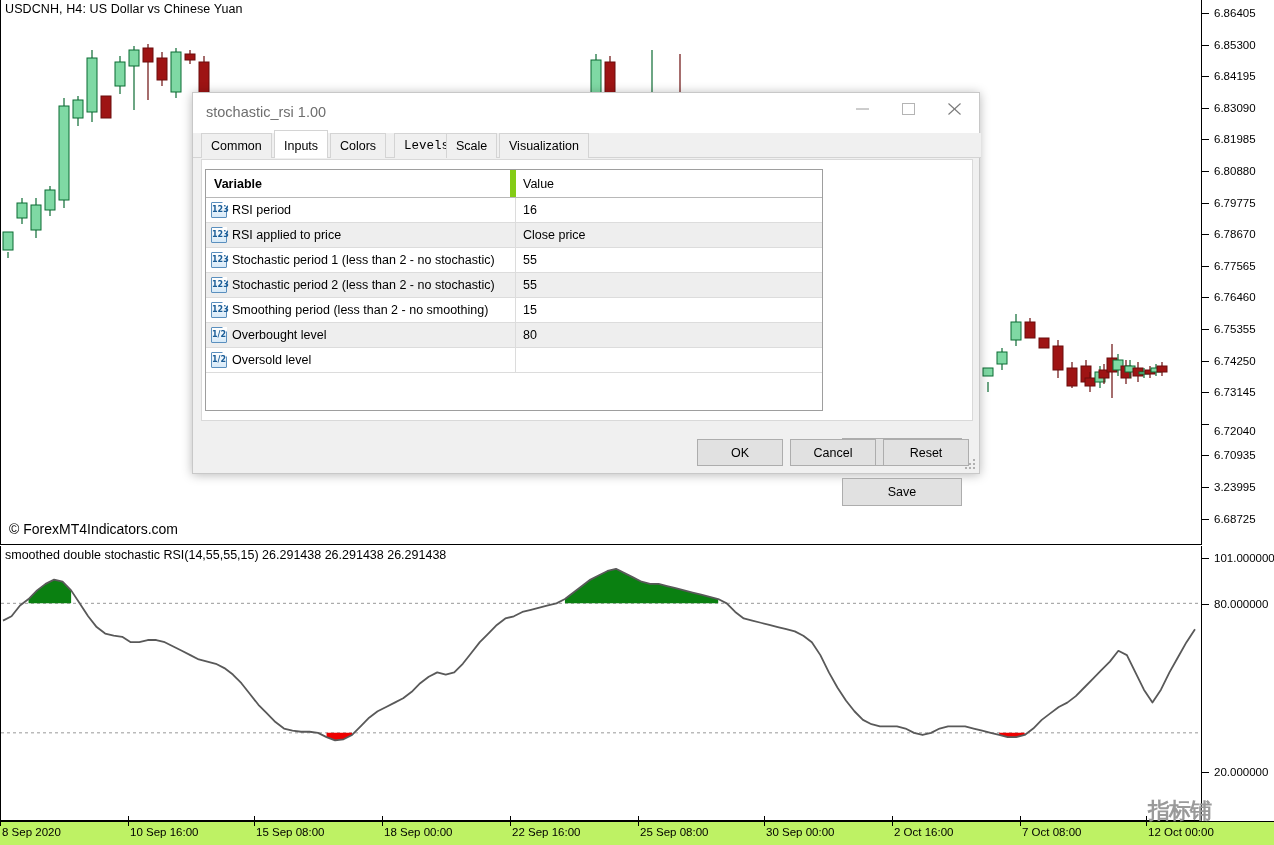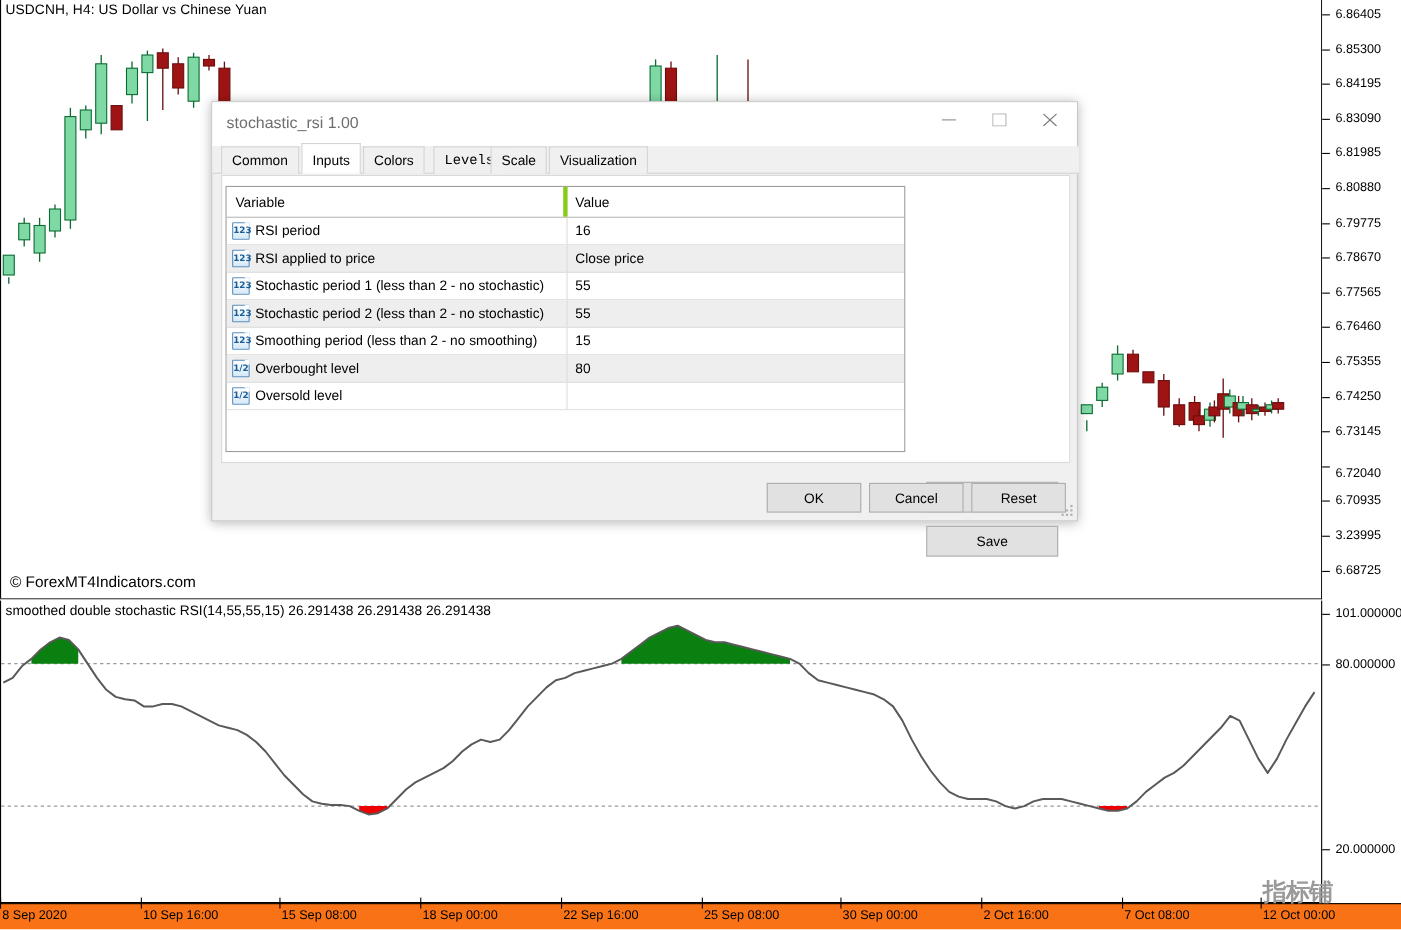--- a/index.html
+++ b/index.html
@@ -102,21 +102,21 @@
   #ind-scale {
     position: absolute;
     left: 1202px; top: 0;
     width: 72px; height: 275px;
   }
   
   #time-axis {
     position: absolute;
     left: 0; top: 821px;
     width: 1274px; height: 24px;
-    background: #f97316;
+    background: #bef264;
   }
   .time-label {
     position: absolute;
     top: 5px;
     font-size: 11.5px;
     color: #000;
     white-space: nowrap;
   }
   .time-tick {
     position: absolute;
@@ -230,21 +230,21 @@
     height: 100%;
     display: flex;
     align-items: center;
     padding-left: 5px;
     border-right: 1px solid #dcdcdc;
     font-size: 12.5px;
     color: #000;
     white-space: nowrap;
     overflow: hidden;
   }
-  .vt-row.header .vt-var { border-right: 4px solid #84cc16; padding-left: 8px; }
+  .vt-row.header .vt-var { border-right: 6px solid #84cc16; padding-left: 8px; font-weight: bold; }
   .vt-val {
     flex: 1;
     height: 100%;
     display: flex;
     align-items: center;
     padding-left: 7px;
     font-size: 12.5px;
     color: #000;
     white-space: nowrap;
   }

